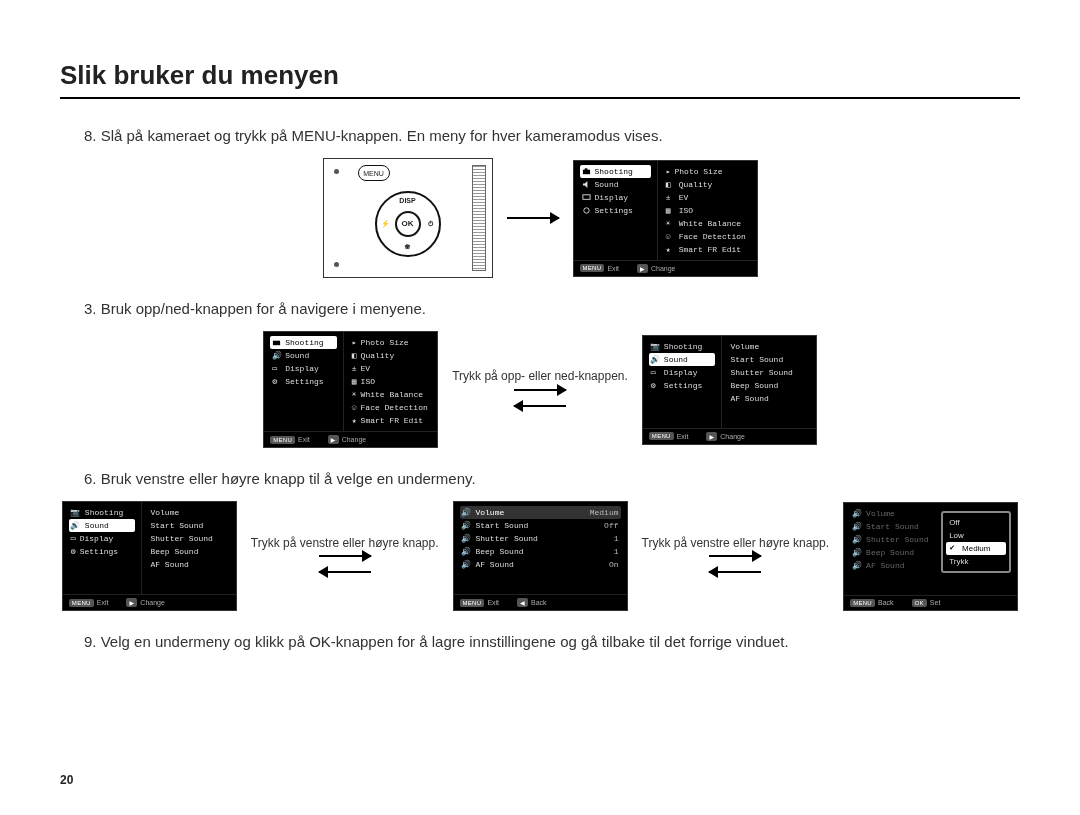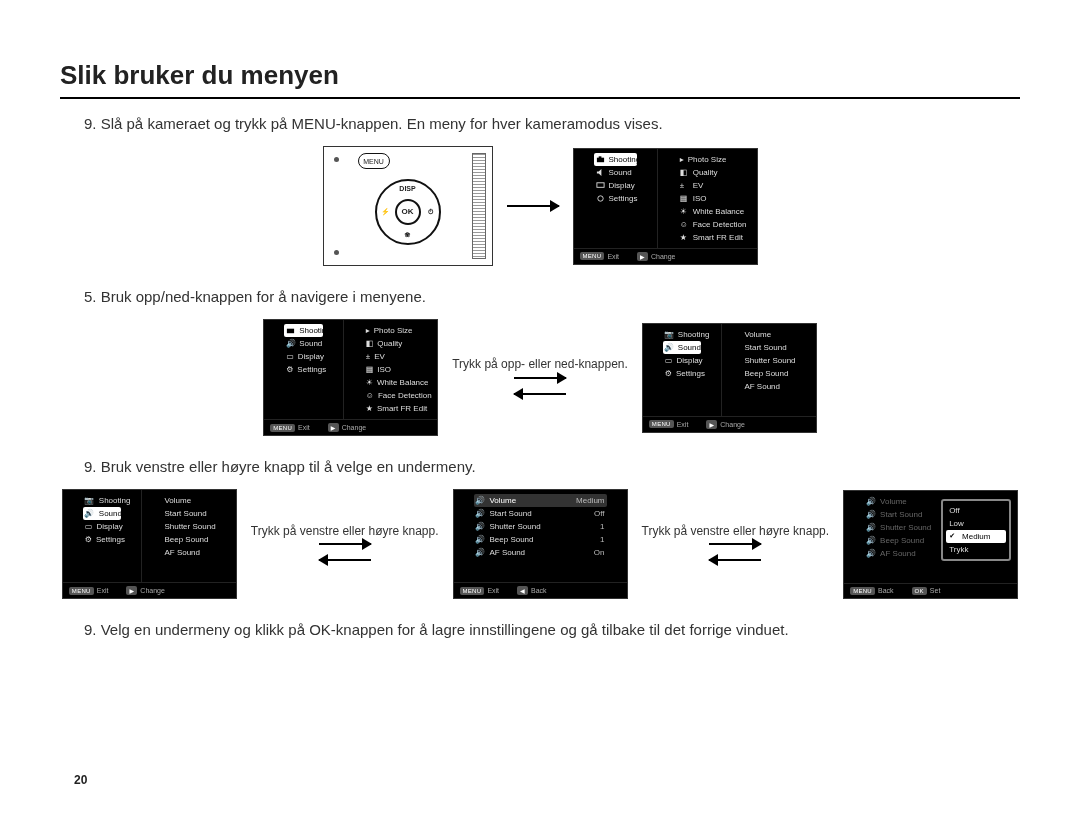--- a/index.html
+++ b/index.html
@@ -10,21 +10,21 @@
     height: 815px;
     padding: 60px 60px 30px 60px;
     position: relative;
     color: #222;
   }
   .title {
     font-size: 26px;
     font-weight: bold;
     border-bottom: 2px solid #000;
     padding-bottom: 6px;
-    margin-bottom: 16px;
+    margin-bottom: 28px;
   }
   .step {
     font-size: 15px;
     margin: 14px 10px 14px 24px;
     color: #333;
   }
   .row {
     display: flex;
     align-items: center;
     justify-content: center;
@@ -75,55 +75,55 @@
   }
   .hole { position:absolute; width:5px;height:5px;border-radius:50%;background:#555; }
 
   
   .screen {
     width: 185px; background:#000; color:#ddd; font-size:8px;
     border:1px solid #333;
   }
   .screen.s-sm { width: 175px; }
   .sc-body { display:flex; min-height:92px; }
-  .col-l, .col-r { padding:4px 20px; }
+  .col-l, .col-r { padding:4px 6px;font-family:Liberation Mono, monospace; }
   .col-l { width: 46%; border-right:1px solid #222; }
   .col-r { flex:1; }
   .mi { display:flex; align-items:center; gap:4px; padding:2px 2px; white-space:nowrap; }
   .mi.sel { background:#fff; color:#000; border-radius:2px; }
   .mi.hl  { background:#333; color:#fff; border-radius:2px; }
   .mi.dim { color:#666; }
   .ico { width:9px; height:9px; display:inline-block; }
   .ico svg { width:9px; height:9px; display:block; }
   .val { margin-left:auto; color:#bbb; font-size:8px; }
   .sc-foot {
     display:flex; gap:18px; font-size:7px; padding:3px 6px; border-top:1px solid #222;
     color:#aaa;
   }
   .sc-foot .btn { display:flex; align-items:center; gap:3px; }
   .key { background:#555; color:#fff; font-size:6px; padding:1px 3px; border-radius:2px; letter-spacing:.3px;}
   .check::before { content:"✔"; font-size:7px; margin-right:3px; }
 
   .page-num {
-    position:absolute; left:74px; bottom:28px; font-size:12px; font-weight:bold;
+    position:absolute; left:60px; bottom:28px; font-size:12px; font-weight:bold;
   }
 
   
   .overlay-panel{
     position:absolute; right:6px; top:8px; width:70px;
     background:#000; border:2px solid #888; border-radius:3px; padding:3px;
   }
   .overlay-panel .mi{ padding:2px 3px; }
 </style>
 </head>
 <body>
 
 <h1 class="title">Slik bruker du menyen</h1>
 
-<p class="step">9. Slå på kameraet og trykk på MENU-knappen. En meny for hver kameramodus vises.</p>
+<p class="step">8. Slå på kameraet og trykk på MENU-knappen. En meny for hver kameramodus vises.</p>
 <div class="row">
 
   <div class="camera">
     <div class="menu-btn">MENU</div>
     <div class="hole" style="left:10px;top:10px"></div>
     <div class="hole" style="left:10px;bottom:10px"></div>
     <div class="cam-grip"></div>
     <div class="dpad">
       <span class="lbl up">DISP</span>
       <span class="lbl left">⚡</span>
@@ -210,21 +210,21 @@
           <span>Exit</span>
         </span>
       <span class="btn">
           <span class="key">▶</span>
           <span>Change</span>
         </span>
     </div>
   </div>
 </div>
 
-<p class="step">5. Bruk opp/ned-knappen for å navigere i menyene.</p>
+<p class="step">3. Bruk opp/ned-knappen for å navigere i menyene.</p>
 <div class="row">
   <div class="screen s-sm">
     <div class="sc-body">
       <div class="col-l">
         <div class="mi sel">
             <span class="ico">
               <svg viewBox="0 0 10 10">
                 <rect x="1" y="3" width="8" height="5" fill="currentColor"></rect>
               </svg>
             </span>
@@ -338,21 +338,21 @@
           <span>Exit</span>
         </span>
       <span class="btn">
           <span class="key">▶</span>
           <span>Change</span>
         </span>
     </div>
   </div>
 </div>
 
-<p class="step">9. Bruk venstre eller høyre knapp til å velge en undermeny.</p>
+<p class="step">6. Bruk venstre eller høyre knapp til å velge en undermeny.</p>
 <div class="row">
 
   <div class="screen s-sm">
     <div class="sc-body">
       <div class="col-l">
         <div class="mi">
             <span>📷</span>
             <span>Shooting</span>
           </div>
         <div class="mi sel">

